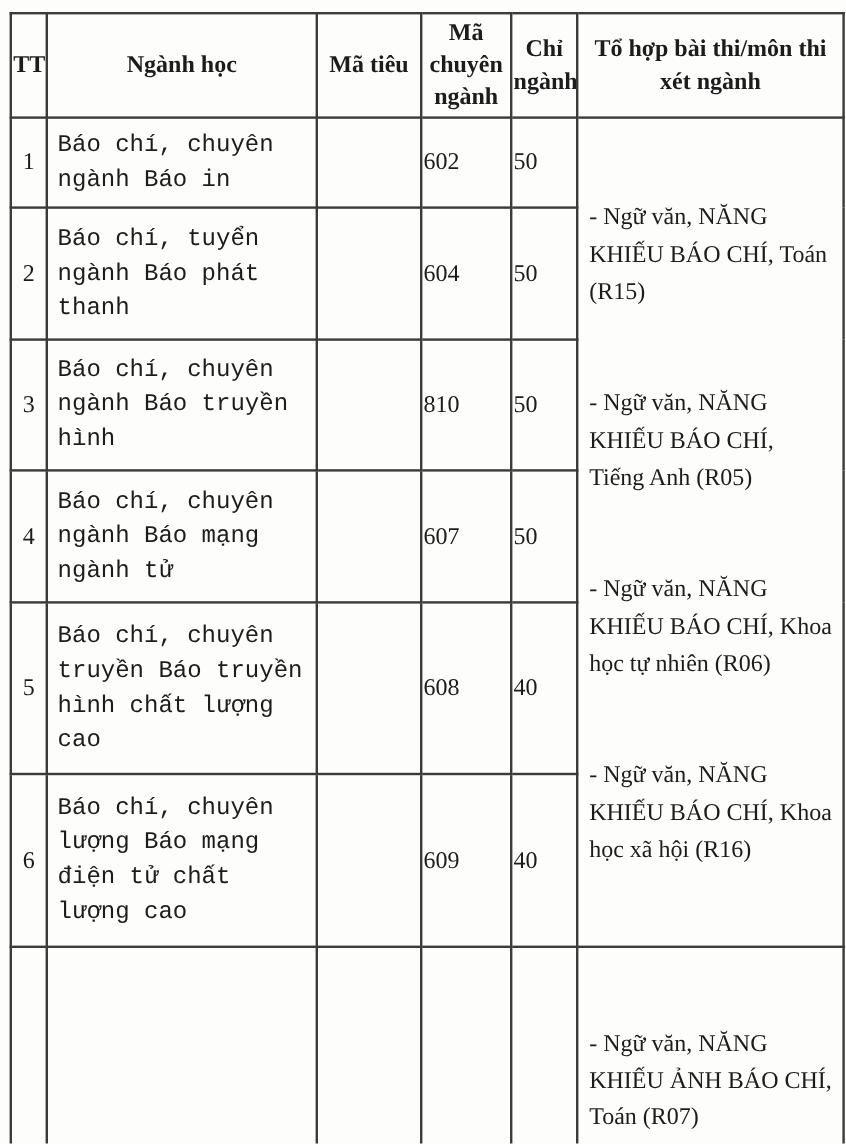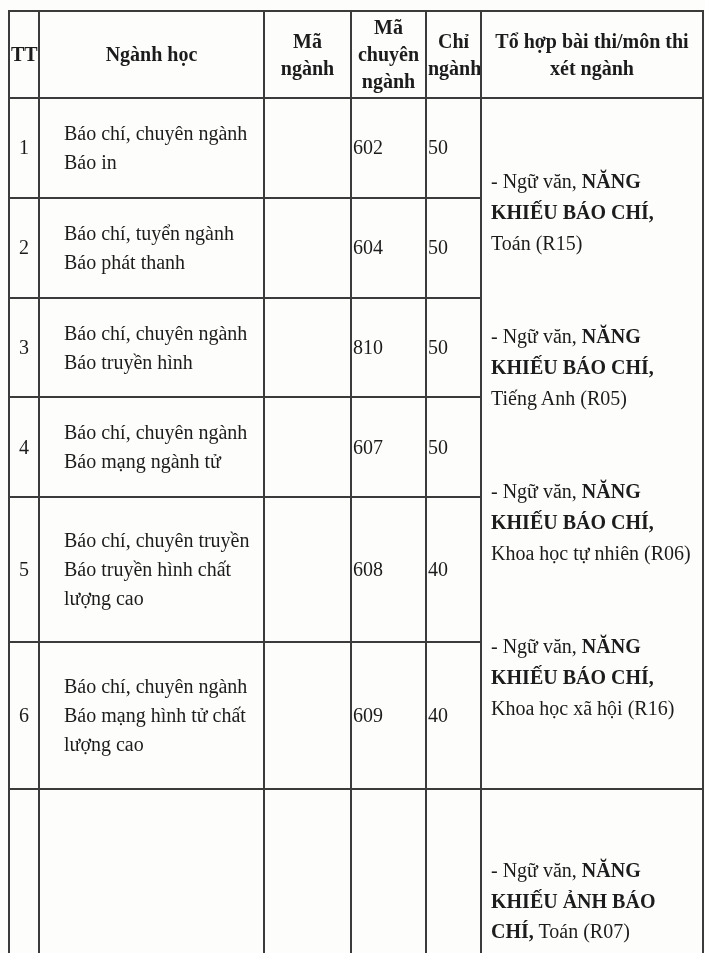--- a/index.html
+++ b/index.html
@@ -40,51 +40,51 @@
   tr.r1{height:56px;}
   tr.r2{height:59px;}
   tr.r3{height:58px;}
   tr.r4{height:58px;}
   tr.r5{height:90px;}
   tr.r6{height:94px;}
   tr.r7{height:436px;}
   td.tt{text-align:center;vertical-align:middle;}
   td.major{
     text-align:left;vertical-align:middle;
-    padding:2px 6px 2px 24px;line-height:29px;
+    padding:2px 6px 2px 8px;line-height:29px;font-family:Liberation Mono, monospace;
   }
   td.code,td.quota{text-align:left;vertical-align:middle;font-family:Liberation Serif, serif;}
   td.combo{
     vertical-align:top;
     padding:5px 5px 2px 9px;
     line-height:31px;
     white-space:pre-wrap;
   }
   td.combo.combo7{line-height:30.5px;padding-top:4px;}
-  .combo b{font-weight:bold;}
+  .combo b{font-weight:normal;}
   .combo .item{display:block;}
 </style>
 </head>
 <body>
 
 <div class="page">
   <table class="tbl">
     <colgroup>
       <col class="c-tt">
         <col class="c-major">
         <col class="c-mcode">
       <col class="c-scode">
         <col class="c-quota">
         <col class="c-combo">
     </colgroup>
     <thead>
       <tr class="hr">
         <th>TT</th>
         <th>Ngành học</th>
-        <th>Mã ngành</th>
+        <th>Mã tiêu</th>
         <th>Mã chuyên ngành</th>
         <th>Chỉ ngành</th>
         <th>Tổ hợp bài thi/môn thi xét ngành</th>
       </tr>
     </thead>
     <tbody>
       <tr class="r1">
         <td class="tt">1</td>
         <td class="major">Báo chí, chuyên ngành Báo in</td>
         <td class="code"></td>
@@ -120,21 +120,21 @@
       </tr>
       <tr class="r5">
         <td class="tt">5</td>
         <td class="major">Báo chí, chuyên truyền Báo truyền hình chất lượng cao</td>
         <td class="code"></td>
         <td class="code">608</td>
         <td class="quota">40</td>
       </tr>
       <tr class="r6">
         <td class="tt">6</td>
-        <td class="major">Báo chí, chuyên ngành Báo mạng hình tử chất lượng cao</td>
+        <td class="major">Báo chí, chuyên lượng Báo mạng điện tử chất lượng cao</td>
         <td class="code"></td>
         <td class="code">609</td>
         <td class="quota">40</td>
       </tr>
       <tr class="r7">
         <td class="tt">7</td>
         <td class="major">Báo chí, chuyên ngành Ảnh báo chí</td>
         <td class="code"></td>
         <td class="code">603</td>
         <td class="quota">40</td>

